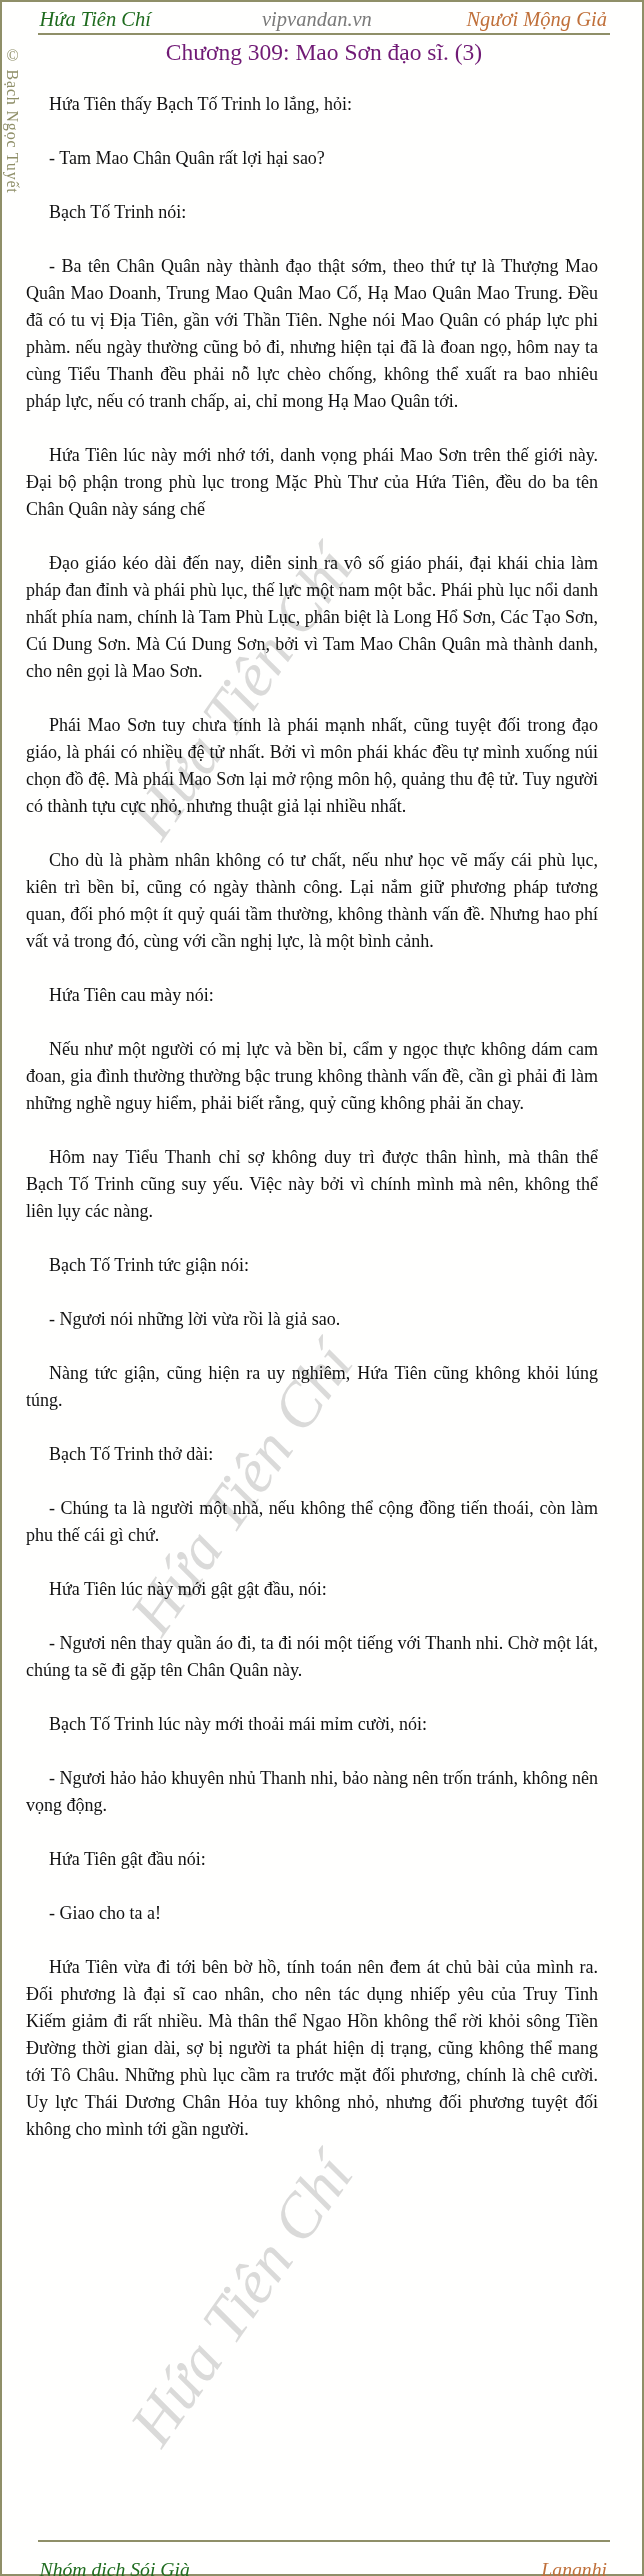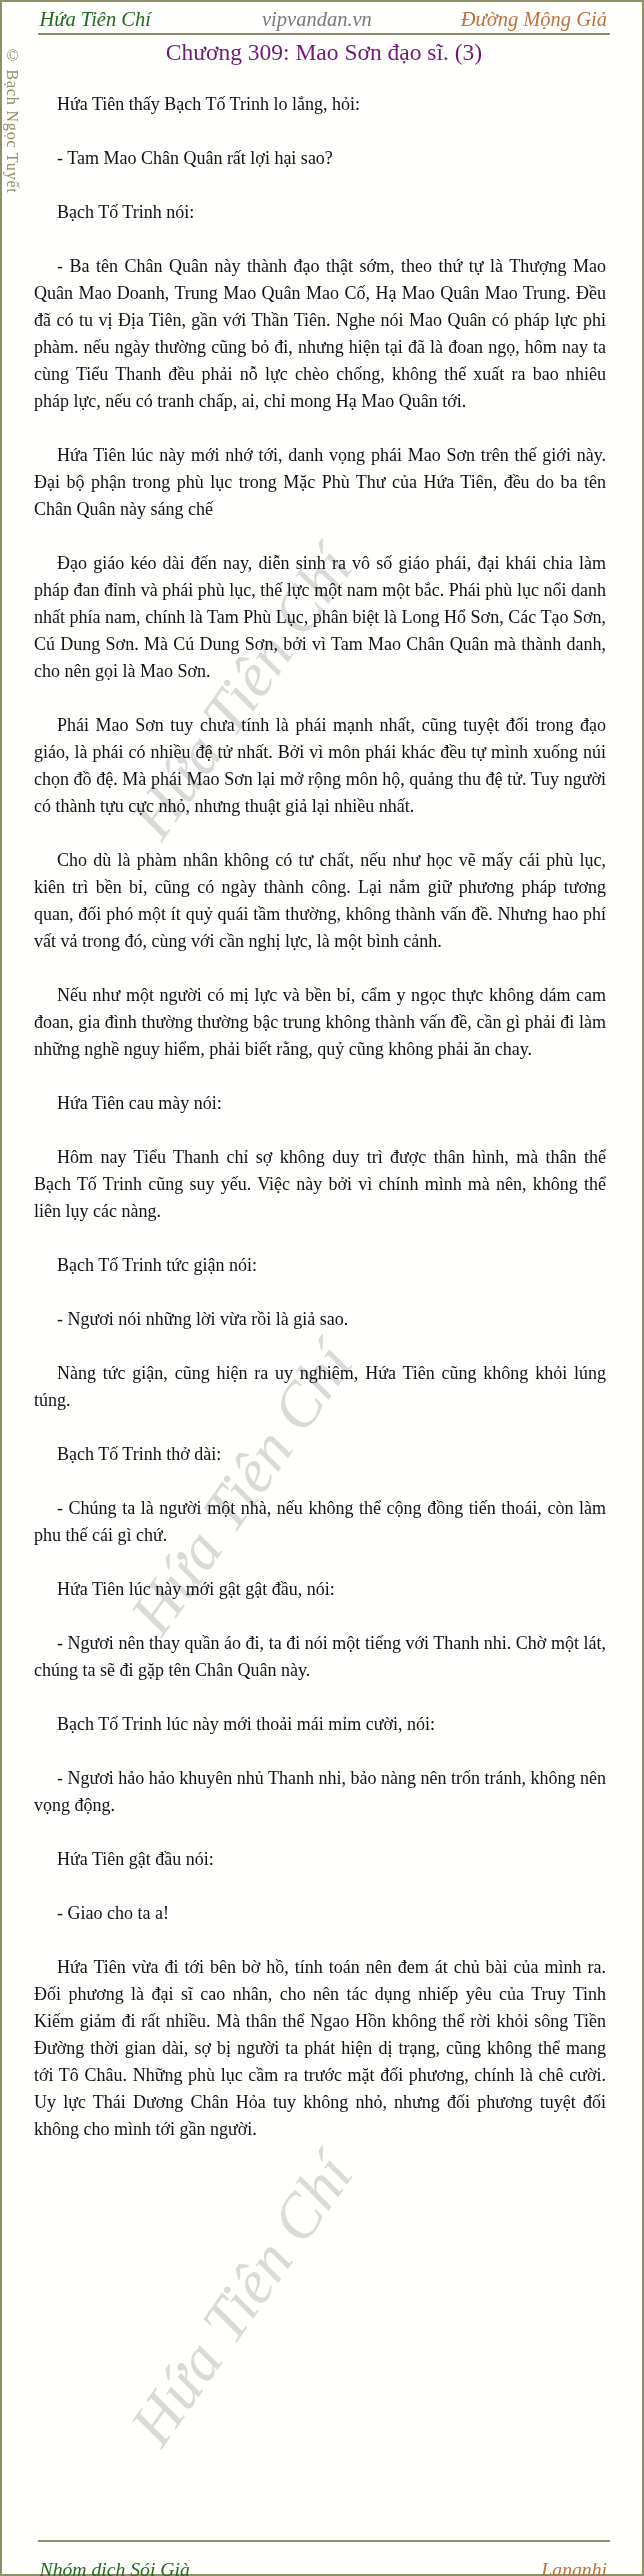--- a/index.html
+++ b/index.html
@@ -20,21 +20,21 @@
   .chapter-title {
     position: absolute; left: 38px; top: 39px; width: 572px; text-align: center;
     font-family: "Liberation Serif", serif; font-size: 23.5px; color: #701a75;
   }
   .side-mark {
     position: absolute; left: 3px; top: 47px;
     font-family: "Liberation Serif", serif; font-size: 16px; color: #8f8f68;
     writing-mode: vertical-rl; white-space: nowrap; letter-spacing: 0.8px;
   }
   .content {
-    position: absolute; left: 34px; top: 91px; width: 572px;
+    position: absolute; left: 26px; top: 91px; width: 572px;
     font-family: "Liberation Serif", serif; font-size: 18px; line-height: 27px;
     color: #111111; text-align: justify;
   }
   .content p { margin: 0 0 27px 0; text-indent: 23px; }
   .watermark {
     position: absolute; font-family: "Liberation Serif", serif; font-style: italic;
     font-size: 62px; color: rgba(150,150,150,0.35); white-space: nowrap;
     transform: rotate(-55deg); transform-origin: left bottom; pointer-events: none;
   }
   .footer-line {
@@ -50,42 +50,42 @@
   .f-right { right: 3px; color: #c0703a; margin-left: 33px; }
 </style>
 </head>
 <body>
 
 <div class="frame"></div>
 
 <div class="header">
   <span class="h-left">Hứa Tiên Chí</span>
   <span class="h-mid">vipvandan.vn</span>
-  <span class="h-right">Đường Mộng Giả</span>
+  <span class="h-right">Ngươi Mộng Giả</span>
 </div>
 
 <div class="side-mark">© Bạch Ngọc Tuyết</div>
 
 <div class="chapter-title">Chương 309: Mao Sơn đạo sĩ. (3)</div>
 
 <div class="watermark" style="left:174px; top:780px;">Hứa Tiên Chí</div>
 <div class="watermark" style="left:174px; top:1576px;">Hứa Tiên Chí</div>
 <div class="watermark" style="left:174px; top:2387px;">Hứa Tiên Chí</div>
 
 <div class="content">
   <p>Hứa Tiên thấy Bạch Tố Trinh lo lắng, hỏi:</p>
   <p>- Tam Mao Chân Quân rất lợi hại sao?</p>
   <p>Bạch Tố Trinh nói:</p>
   <p>- Ba tên Chân Quân này thành đạo thật sớm, theo thứ tự là Thượng Mao Quân Mao Doanh, Trung Mao Quân Mao Cố, Hạ Mao Quân Mao Trung. Đều đã có tu vị Địa Tiên, gần với Thần Tiên. Nghe nói Mao Quân có pháp lực phi phàm. nếu ngày thường cũng bỏ đi, nhưng hiện tại đã là đoan ngọ, hôm nay ta cùng Tiểu Thanh đều phải nỗ lực chèo chống, không thể xuất ra bao nhiêu pháp lực, nếu có tranh chấp, ai, chỉ mong Hạ Mao Quân tới.</p>
   <p>Hứa Tiên lúc này mới nhớ tới, danh vọng phái Mao Sơn trên thế giới này. Đại bộ phận trong phù lục trong Mặc Phù Thư của Hứa Tiên, đều do ba tên Chân Quân này sáng chế</p>
   <p>Đạo giáo kéo dài đến nay, diễn sinh ra vô số giáo phái, đại khái chia làm pháp đan đỉnh và phái phù lục, thế lực một nam một bắc. Phái phù lục nổi danh nhất phía nam, chính là Tam Phù Lục, phân biệt là Long Hổ Sơn, Các Tạo Sơn, Cú Dung Sơn. Mà Cú Dung Sơn, bởi vì Tam Mao Chân Quân mà thành danh, cho nên gọi là Mao Sơn.</p>
   <p>Phái Mao Sơn tuy chưa tính là phái mạnh nhất, cũng tuyệt đối trong đạo giáo, là phái có nhiều đệ tử nhất. Bởi vì môn phái khác đều tự mình xuống núi chọn đồ đệ. Mà phái Mao Sơn lại mở rộng môn hộ, quảng thu đệ tử. Tuy người có thành tựu cực nhỏ, nhưng thuật giả lại nhiều nhất.</p>
   <p>Cho dù là phàm nhân không có tư chất, nếu như học vẽ mấy cái phù lục, kiên trì bền bỉ, cũng có ngày thành công. Lại nắm giữ phương pháp tương quan, đối phó một ít quỷ quái tầm thường, không thành vấn đề. Nhưng hao phí vất vả trong đó, cùng với cần nghị lực, là một bình cảnh.</p>
+  <p>Hứa Tiên cau mày nói:</p>
   <p>Nếu như một người có mị lực và bền bỉ, cẩm y ngọc thực không dám cam đoan, gia đình thường thường bậc trung không thành vấn đề, cần gì phải đi làm những nghề nguy hiểm, phải biết rằng, quỷ cũng không phải ăn chay.</p>
-  <p>Hứa Tiên cau mày nói:</p>
   <p>Hôm nay Tiểu Thanh chỉ sợ không duy trì được thân hình, mà thân thể Bạch Tố Trinh cũng suy yếu. Việc này bởi vì chính mình mà nên, không thể liên lụy các nàng.</p>
   <p>Bạch Tố Trinh tức giận nói:</p>
   <p>- Ngươi nói những lời vừa rồi là giả sao.</p>
   <p>Nàng tức giận, cũng hiện ra uy nghiêm, Hứa Tiên cũng không khỏi lúng túng.</p>
   <p>Bạch Tố Trinh thở dài:</p>
   <p>- Chúng ta là người một nhà, nếu không thể cộng đồng tiến thoái, còn làm phu thế cái gì chứ.</p>
   <p>Hứa Tiên lúc này mới gật gật đầu, nói:</p>
   <p>- Ngươi nên thay quần áo đi, ta đi nói một tiếng với Thanh nhi. Chờ một lát, chúng ta sẽ đi gặp tên Chân Quân này.</p>
   <p>Bạch Tố Trinh lúc này mới thoải mái mỉm cười, nói:</p>
   <p>- Ngươi hảo hảo khuyên nhủ Thanh nhi, bảo nàng nên trốn tránh, không nên vọng động.</p>

